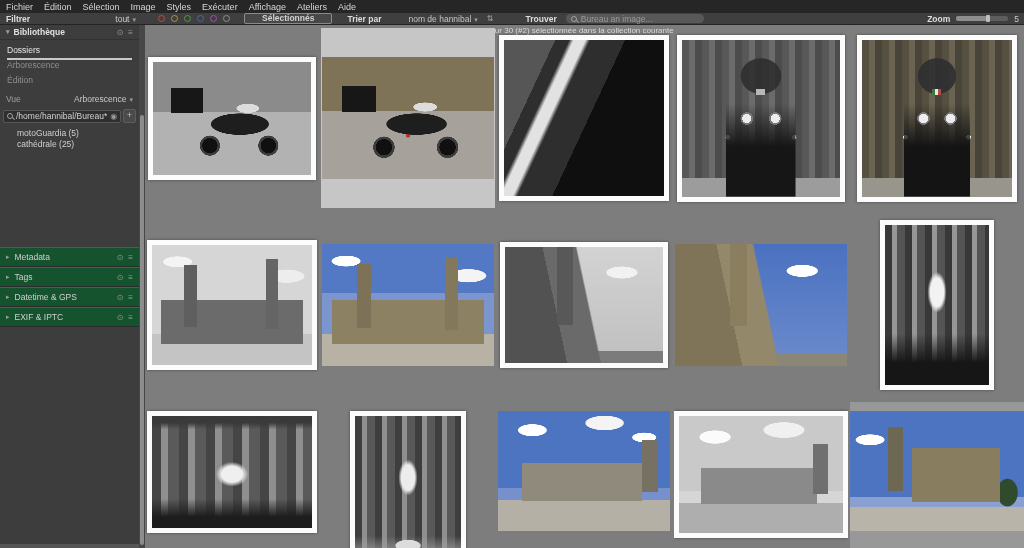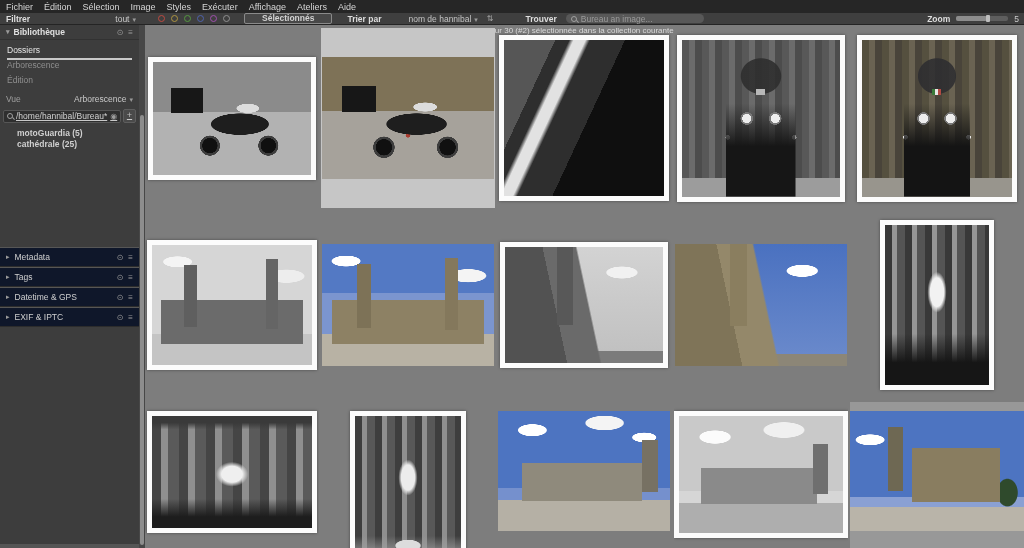--- a/index.html
+++ b/index.html
@@ -41,31 +41,31 @@
   .lib-header{height:14px;display:flex;align-items:center;gap:4px;padding:0 6px;
               border-bottom:1px solid #323232;color:#e0e0e0;font-weight:bold;}
   .hdr-icons{margin-left:auto;display:flex;gap:5px;color:#9a9a9a;font-weight:normal;font-size:8px;}
   .tri{font-size:7px;color:#9a9a9a;}
   .tabs{display:flex;padding:5px 7px 0 7px;flex-direction:column;}
   .tab{flex:1;color:#8f8f8f;padding-bottom:3px;border-bottom:2px solid transparent;}
   .tab.active{color:#e6e6e6;border-bottom:2px solid #c9c9c9;}
   .view-row{display:flex;justify-content:space-between;align-items:center;padding:4px 6px 2px 6px;
             color:#9f9f9f;}
   .view-value{color:#c9c9c9;}
-  .path-row{display:flex;align-items:center;gap:2px;padding:3px 3px 2px 3px;text-decoration:underline;}
+  .path-row{display:flex;align-items:center;gap:2px;padding:3px 3px 2px 3px;}
   .path-input{flex:1;background:#2f2f2f;border:1px solid #565656;border-radius:2px;height:11px;
               display:flex;align-items:center;gap:3px;padding:0 3px;color:#d2d2d2;overflow:hidden;
               white-space:nowrap;}
   .eye{margin-left:auto;color:#9a9a9a;font-size:8px;flex-shrink:0;}
   .plus-btn{width:11px;height:12px;background:#4a4a4a;border:1px solid #5e5e5e;border-radius:2px;
             color:#bdbdbd;text-align:center;line-height:11px;flex-shrink:0;font-size:9px;}
   .folders{padding:3px 0 0 17px;line-height:11px;color:#cfcfcf;}
-  .folders div{white-space:nowrap;font-weight:bold;}
+  .folders div{white-space:nowrap;}
   .panels{position:absolute;left:0;right:0;top:222px;}
-  .panel-row{height:18px;background:#0f172a;border-top:1px solid #565656;border-bottom:1px solid #2c2c2c;
+  .panel-row{height:18px;background:#14532d;border-top:1px solid #565656;border-bottom:1px solid #2c2c2c;
              display:flex;align-items:center;gap:5px;padding:0 6px;color:#d0d0d0;}
   .panel-row .hdr-icons{font-size:8px;}
   .side-scroll{position:absolute;left:139px;top:25px;width:6px;bottom:0;background:#474747;}
   .side-scroll .handle{position:absolute;left:1px;right:1px;top:90px;height:430px;background:#8d8d8d;border-radius:2px;}
   
   .content{position:absolute;left:145px;top:25px;right:0;bottom:0;background:#7d7d7d;overflow:hidden;}
   .status{position:absolute;top:1px;left:48%;transform:translateX(-50%);font-size:8px;color:#dadada;
           white-space:nowrap;}
   .grid{position:absolute;left:0;top:3px;width:100%;display:grid;
         grid-template-columns:repeat(5,1fr);grid-auto-rows:180px;row-gap:7px;column-gap:2px;}

